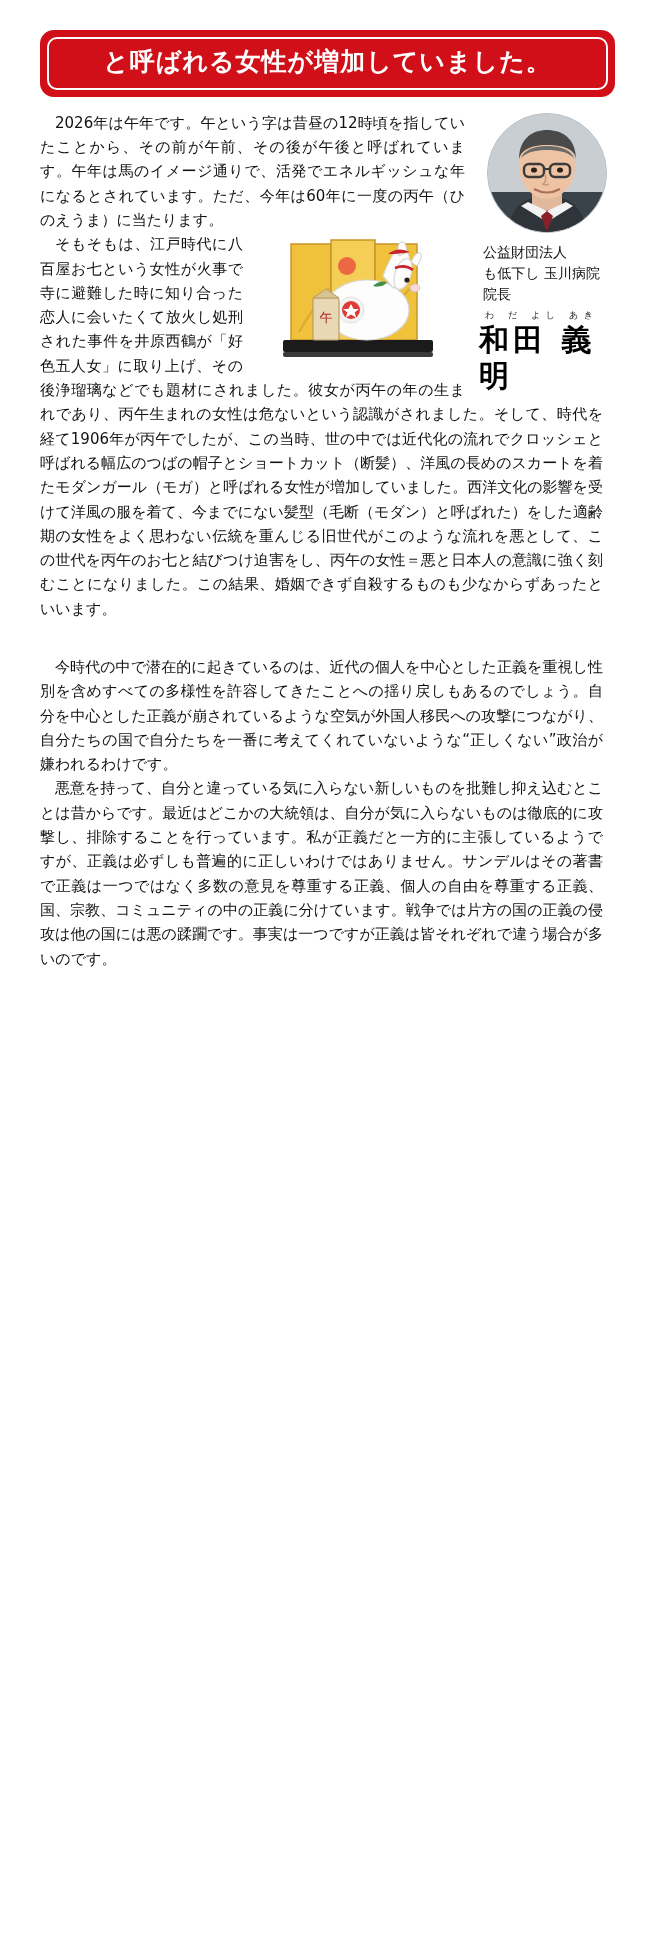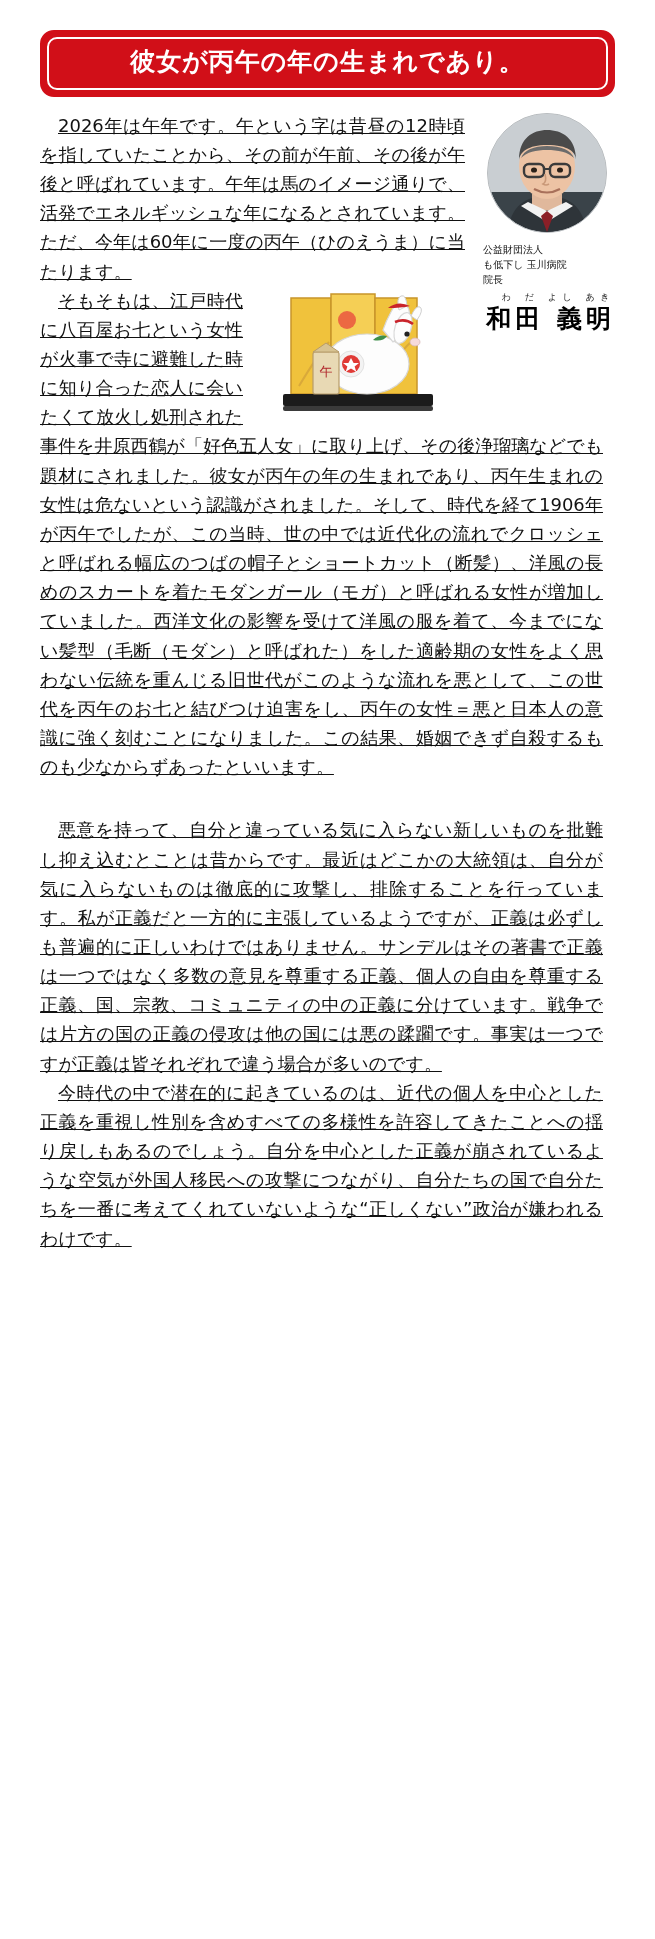--- a/index.html
+++ b/index.html
@@ -66,53 +66,52 @@
     border-radius: 50%;
     margin: 0 auto;
     overflow: hidden;
     position: relative;
     background: #cfd3d6;
     border: 1px solid #b9bdc0;
   }
   .portrait svg { display: block; }
   .affil {
     margin-top: 9px;
-    font-size: 10px;
+    font-size: 14px;
     line-height: 1.5;
     text-align: left;
     padding-left: 4px;
     color: #111;
   }
   .name-row {
     margin-top: 4px;
-    text-align: right;
+    text-align: left;
   }
   .furigana {
     font-size: 9px;
     letter-spacing: 5.5px;
     color: #222;
     padding-left: 6px;
   }
   .fullname {
-    font-size: 25px;
+    font-size: 30px;
     font-weight: bold;
     letter-spacing: 4px;
     color: #000;
     line-height: 1.2;
   }
 
   p.body {
     margin: 0 12px 0 0;
-    font-size: 18px;
+    font-size: 15px;
     line-height: 1.62;
     text-align: justify;
     text-justify: inter-ideograph;
     text-indent: 1em;
     color: #111;
-    text-decoration: underline;
   }
   p.body + p.body { margin-top: 0; }
 
   
   .horse-figure {
     float: right;
     width: 210px;
     height: 132px;
     margin: 4px 0 6px 12px;
     position: relative;
@@ -123,21 +122,21 @@
   .clear { clear: both; }
 </style>
 </head>
 <body>
 
 <div class="page">
 
   <div class="banner-wrap">
     <div class="banner">
       <div class="banner-inner">
-        <div class="banner-text">彼女が丙午の年の生まれであり。</div>
+        <div class="banner-text">と呼ばれる女性が増加していました。</div>
       </div>
     </div>
   </div>
 
   <div class="top-section">
 
     <div class="portrait-block">
       <div class="portrait">
         <svg width="118" height="118" viewBox="0 0 118 118">
           <defs>
@@ -220,17 +219,17 @@
     </div>
 
     <p class="body">そもそもは、江戸時代に八百屋お七という女性が火事で寺に避難した時に知り合った恋人に会いたくて放火し処刑された事件を井原西鶴が「好色五人女」に取り上げ、その後浄瑠璃などでも題材にされました。彼女が丙午の年の生まれであり、丙午生まれの女性は危ないという認識がされました。そして、時代を経て1906年が丙午でしたが、この当時、世の中では近代化の流れでクロッシェと呼ばれる幅広のつばの帽子とショートカット（断髪）、洋風の長めのスカートを着たモダンガール（モガ）と呼ばれる女性が増加していました。西洋文化の影響を受けて洋風の服を着て、今までにない髪型（毛断（モダン）と呼ばれた）をした適齢期の女性をよく思わない伝統を重んじる旧世代がこのような流れを悪として、この世代を丙午のお七と結びつけ迫害をし、丙午の女性＝悪と日本人の意識に強く刻むことになりました。この結果、婚姻できず自殺するものも少なからずあったといいます。</p>
 
     <div class="clear"></div>
   </div>
 
   <div class="spacer-gap"></div>
 
   <div>
+    <p class="body">今時代の中で潜在的に起きているのは、近代の個人を中心とした正義を重視し性別を含めすべての多様性を許容してきたことへの揺り戻しもあるのでしょう。自分を中心とした正義が崩されているような空気が外国人移民への攻撃につながり、自分たちの国で自分たちを一番に考えてくれていないような“正しくない”政治が嫌われるわけです。</p>
     <p class="body">悪意を持って、自分と違っている気に入らない新しいものを批難し抑え込むとことは昔からです。最近はどこかの大統領は、自分が気に入らないものは徹底的に攻撃し、排除することを行っています。私が正義だと一方的に主張しているようですが、正義は必ずしも普遍的に正しいわけではありません。サンデルはその著書で正義は一つではなく多数の意見を尊重する正義、個人の自由を尊重する正義、国、宗教、コミュニティの中の正義に分けています。戦争では片方の国の正義の侵攻は他の国には悪の蹂躙です。事実は一つですが正義は皆それぞれで違う場合が多いのです。</p>
-    <p class="body">今時代の中で潜在的に起きているのは、近代の個人を中心とした正義を重視し性別を含めすべての多様性を許容してきたことへの揺り戻しもあるのでしょう。自分を中心とした正義が崩されているような空気が外国人移民への攻撃につながり、自分たちの国で自分たちを一番に考えてくれていないような“正しくない”政治が嫌われるわけです。</p>
   </div>
 
 </div>
 
 </body></html>

